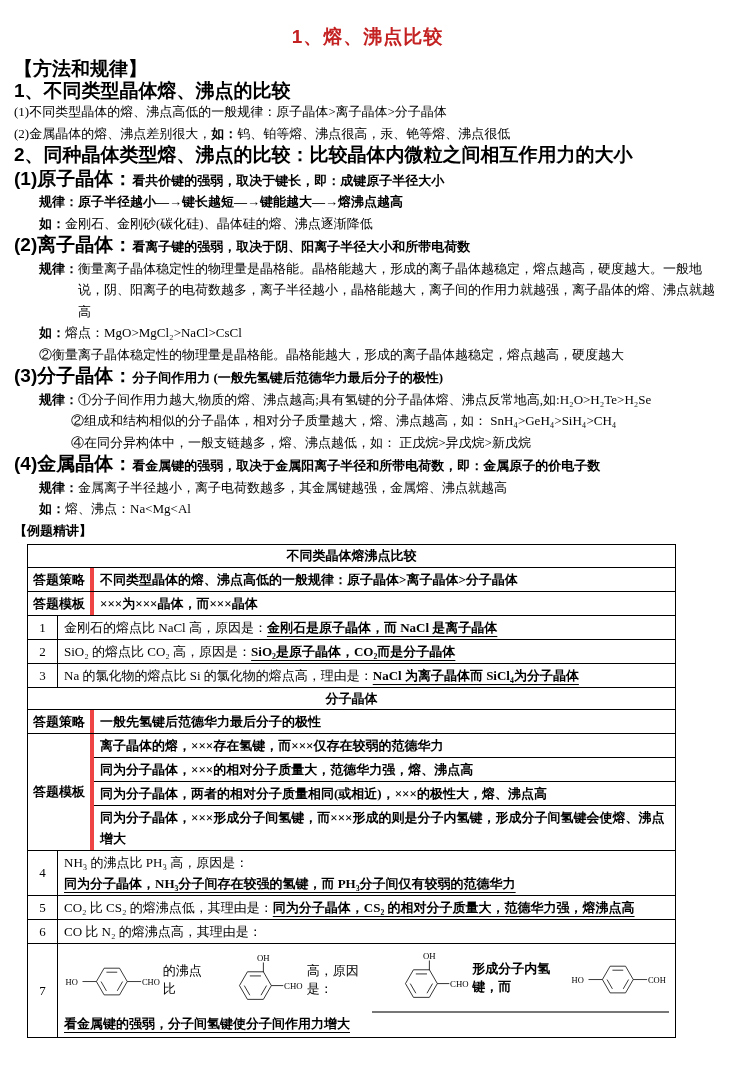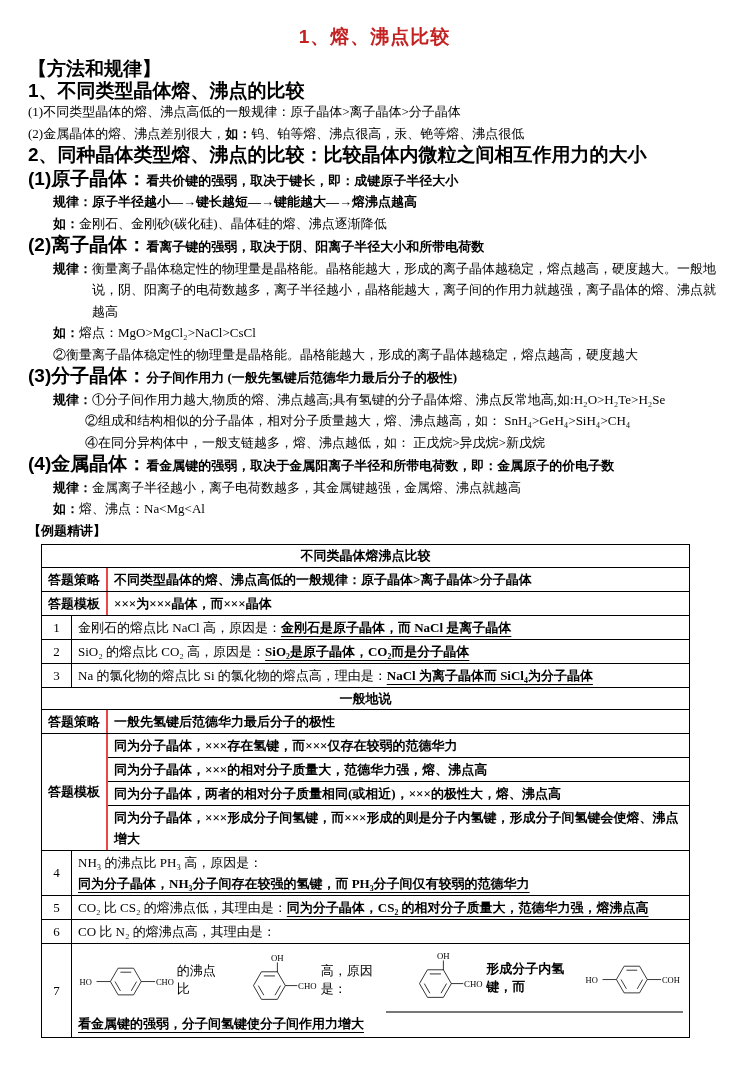--- a/index.html
+++ b/index.html
@@ -2,21 +2,21 @@
 <html><head>
 <meta charset="utf-8">
 <style>
   * { margin:0; padding:0; box-sizing:border-box; }
   html,body { background:#ffffff; }
   body {
     width:741px; height:1068px;
     font-family:"Liberation Serif","DejaVu Serif",serif;
     font-size:13px; color:#000; overflow:hidden;
   }
-  .page { padding:24px 20px 0 28px; }
+  .page { padding:24px 20px 0 14px; }
 
   .doc-title {
     text-align:center; font-size:19px; font-weight:700; color:#c42222;
     font-family:"Liberation Sans","DejaVu Sans",sans-serif;
     margin-bottom:8px; letter-spacing:1px;
   }
 
   .line { line-height:21.5px; }
   .hd  { font-family:"Liberation Sans","DejaVu Sans",sans-serif; font-weight:700; font-size:19px; }
   .b   { font-weight:700; }
@@ -29,21 +29,21 @@
   .hang .bod { flex:1; }
 
   
   .xtable {
     margin:3px 0 0 13px; width:649px;
     border:1.5px solid #000; border-top:1px solid #000;
   }
   .trow { display:flex; border-top:1px solid #000; min-height:23px; align-items:stretch; }
   .trow:first-child { border-top:none; }
   .thead { justify-content:center; align-items:center; font-weight:700; min-height:22px; text-align:center; }
-  .lab { flex:none; width:66px; border-right:2px solid #ef4444; display:flex; align-items:center; justify-content:center; font-weight:700; text-align:left; }
+  .lab { flex:none; width:66px; border-right:4px solid #ef4444; display:flex; align-items:center; justify-content:center; font-weight:700; text-align:left; }
   .num { flex:none; width:30px; border-right:1px solid #000; display:flex; align-items:center; justify-content:center; }
   .val { flex:1; padding:1px 6px; display:flex; align-items:center; flex-wrap:wrap; line-height:21px;text-align:center; }
   .tpls { flex:1; }
   .tpl { border-top:1px solid #000; padding:1px 6px; line-height:21px; min-height:23px; display:flex; align-items:center; font-weight:700; }
   .tpl:first-child { border-top:none; }
   .ans { font-weight:700; text-decoration:underline; text-underline-offset:4px; }
 
   
   .r7 { display:block; padding:2px 6px; }
   .r7line1 { display:flex; align-items:center; flex-wrap:nowrap; }
@@ -125,32 +125,32 @@
 
     <div class="trow">
       <div class="num">3</div>
       <div class="val">
           <span>Na 的氯化物的熔点比 Si 的氯化物的熔点高，理由是：</span>
           <span class="ans">NaCl 为离子晶体而 SiCl₄为分子晶体</span>
         </div>
     </div>
 
     <div class="trow thead">
-        <span>一般地说</span>
+        <span>分子晶体</span>
       </div>
 
     <div class="trow">
       <div class="lab">答题策略</div>
       <div class="val k">一般先氢键后范德华力最后分子的极性</div>
     </div>
 
     <div class="trow">
       <div class="lab">答题模板</div>
       <div class="tpls">
-        <div class="tpl">同为分子晶体，×××存在氢键，而×××仅存在较弱的范德华力</div>
+        <div class="tpl">离子晶体的熔，×××存在氢键，而×××仅存在较弱的范德华力</div>
         <div class="tpl">同为分子晶体，×××的相对分子质量大，范德华力强，熔、沸点高</div>
         <div class="tpl">同为分子晶体，两者的相对分子质量相同(或相近)，×××的极性大，熔、沸点高</div>
         <div class="tpl">同为分子晶体，×××形成分子间氢键，而×××形成的则是分子内氢键，形成分子间氢键会使熔、沸点增大</div>
       </div>
     </div>
 
     <div class="trow">
       <div class="num">4</div>
       <div class="val">
           <span>NH₃ 的沸点比 PH₃ 高，原因是：</span>

